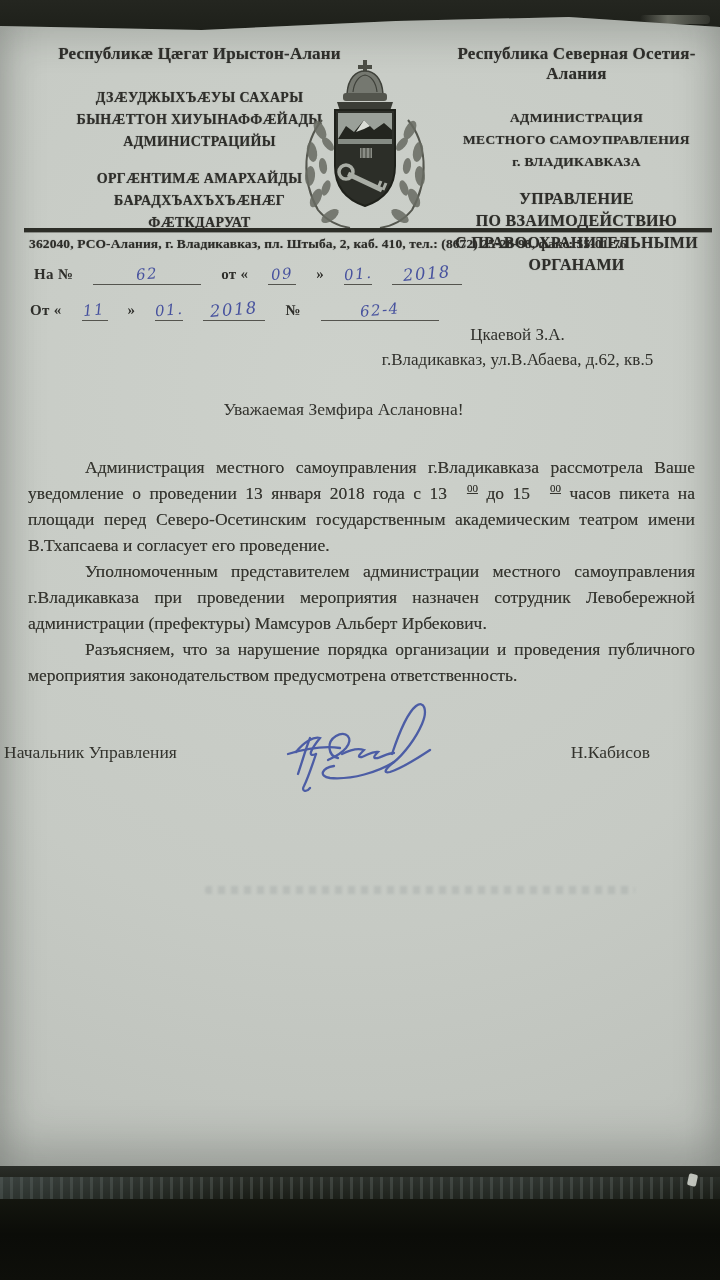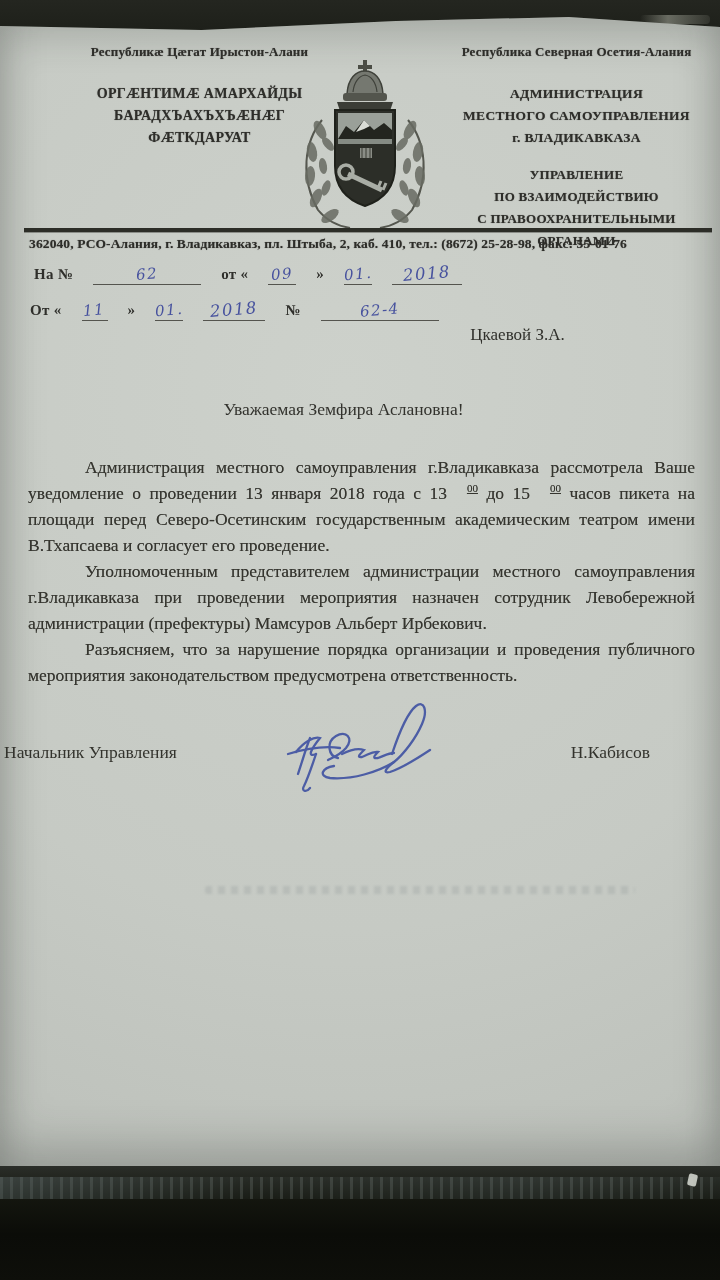--- a/index.html
+++ b/index.html
@@ -17,26 +17,26 @@
     background:radial-gradient(130% 85% at 48% 32%, #cdd1cb 0%, #c6cac4 55%, #bbbfb9 92%, #b2b6b0 100%);
     clip-path:polygon(0 12px,28% 16px,55% 7px,79% 3px,100% 13px,100% calc(100% - 2px),58% 100%,0 calc(100% - 6px));
     box-shadow:inset 0 -30px 45px rgba(35,40,35,.25), inset 0 25px 35px rgba(40,45,40,.18);
     color:#34342e;
   }
   
   .hdr-block{position:absolute;text-align:center;font-weight:bold;color:#2e2e2a;
     text-shadow:0 0 1px rgba(46,46,42,.55);}
   .hdr-left{left:32px;top:30px;width:335px;}
   .hdr-right{left:443px;top:30px;width:267px;}
-  .republic-line{font-size:13px;letter-spacing:.2px;margin-bottom:23px;}
+  .republic-line{font-size:17px;letter-spacing:.2px;margin-bottom:23px;}
   .org-lines div{font-size:14px;line-height:22px;letter-spacing:.3px;}
   .hdr-right .org-lines div{font-size:13.5px;}
   .dept-lines{margin-top:15px;}
   .dept-lines div{font-size:14px;line-height:22px;letter-spacing:.3px;}
-  .hdr-right .dept-lines div{font-size:13px;}
+  .hdr-right .dept-lines div{font-size:16px;}
   .emblem{position:absolute;left:290px;top:44px;width:150px;height:176px;}
   
   .rule{position:absolute;left:24px;top:214px;width:688px;height:4px;background:#2c2d27;
     box-shadow:0 1px 0 rgba(44,45,39,.4);}
   .address{position:absolute;left:0;top:222px;width:656px;text-align:center;
     font-size:13.5px;font-weight:bold;color:#2d2d29;letter-spacing:.1px;
     text-shadow:0 0 1px rgba(45,45,41,.5);}
   
   .ref-line{position:absolute;display:flex;align-items:flex-end;column-gap:20px;
     font-size:15px;color:#2f2f2b;white-space:nowrap;}
@@ -82,20 +82,25 @@
 </head>
 <body>
 
 <div class="photo">
   <div class="top-streak"></div>
 
   <div class="paper">
 
     <div class="hdr-block hdr-left">
       <div class="republic-line">Республикæ Цæгат Ирыстон-Алани</div>
+      <div class="org-lines">
+        <div>ДЗÆУДЖЫХЪÆУЫ САХАРЫ</div>
+        <div>БЫНÆТТОН ХИУЫНАФФÆЙАДЫ</div>
+        <div>АДМИНИСТРАЦИЙЫ</div>
+      </div>
       <div class="dept-lines">
         <div>ОРГÆНТИМÆ АМАРХАЙДЫ</div>
         <div>БАРАДХЪАХЪХЪÆНÆГ</div>
         <div>ФÆТКДАРУАТ</div>
       </div>
     </div>
 
     <svg class="emblem" viewBox="0 0 150 176">
       <g fill="none" stroke="#55574f" stroke-width="2">
         <path d="M32,62 C14,84 10,120 28,152 C36,162 48,168 60,170"></path>
@@ -191,20 +196,21 @@
           <span class="hand hand-big">2018</span>
         </span>
       <span class="lbl">№</span>
       <span class="blank w112">
           <span class="hand">62-4</span>
         </span>
     </div>
 
     <div class="addressee">
       <div>Цкаевой З.А.</div>
+      <div>г.Владикавказ, ул.В.Абаева, д.62, кв.5</div>
     </div>
 
     <div class="salutation">Уважаемая Земфира Аслановна!</div>
 
     <div class="body-text">
       <p><span>Администрация местного самоуправления г.Владикавказа рассмотрела Ваше уведомление о проведении 13 января 2018 года с 13</span><span class="sup">00</span><span> до 15</span><span class="sup">00</span><span> часов пикета на площади перед Северо-Осетинским государственным академическим театром имени В.Тхапсаева и согласует его проведение.</span></p>
       <p>Уполномоченным представителем администрации местного самоуправления г.Владикавказа при проведении мероприятия назначен сотрудник Левобережной администрации (префектуры) Мамсуров Альберт Ирбекович.</p>
       <p>Разъясняем, что за нарушение порядка организации и проведения публичного мероприятия законодательством предусмотрена ответственность.</p>
     </div>
 

